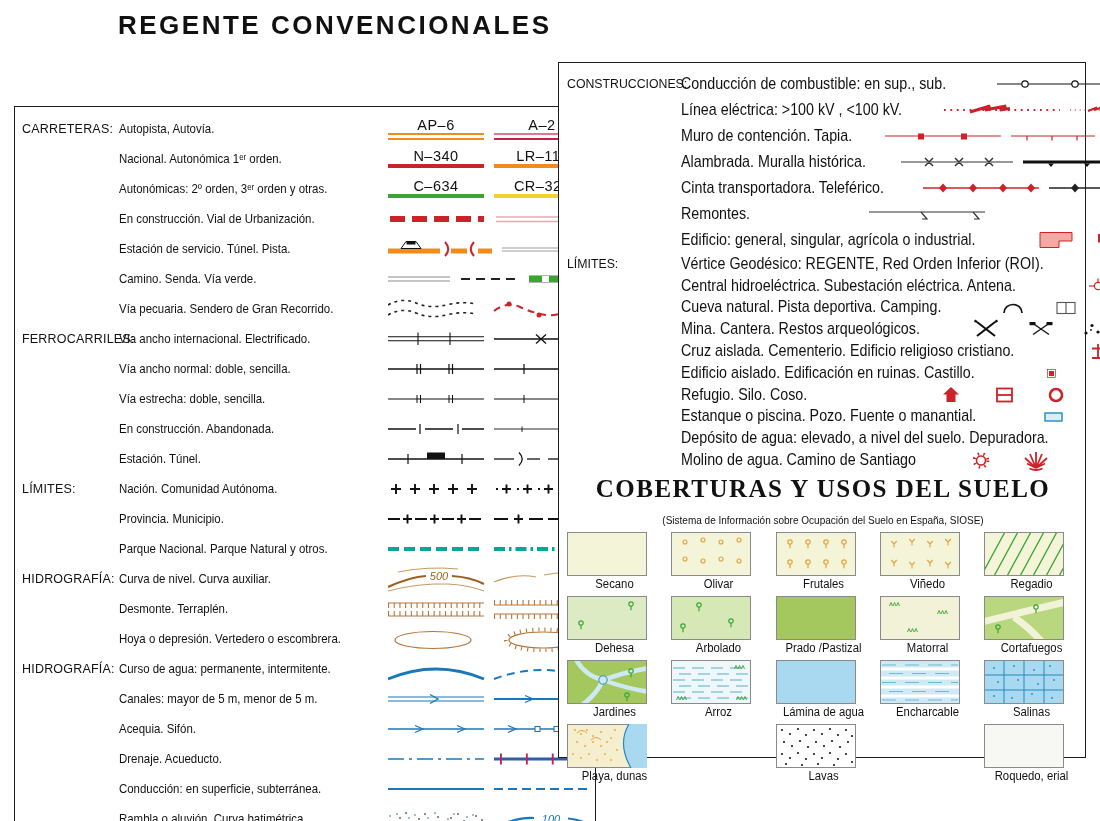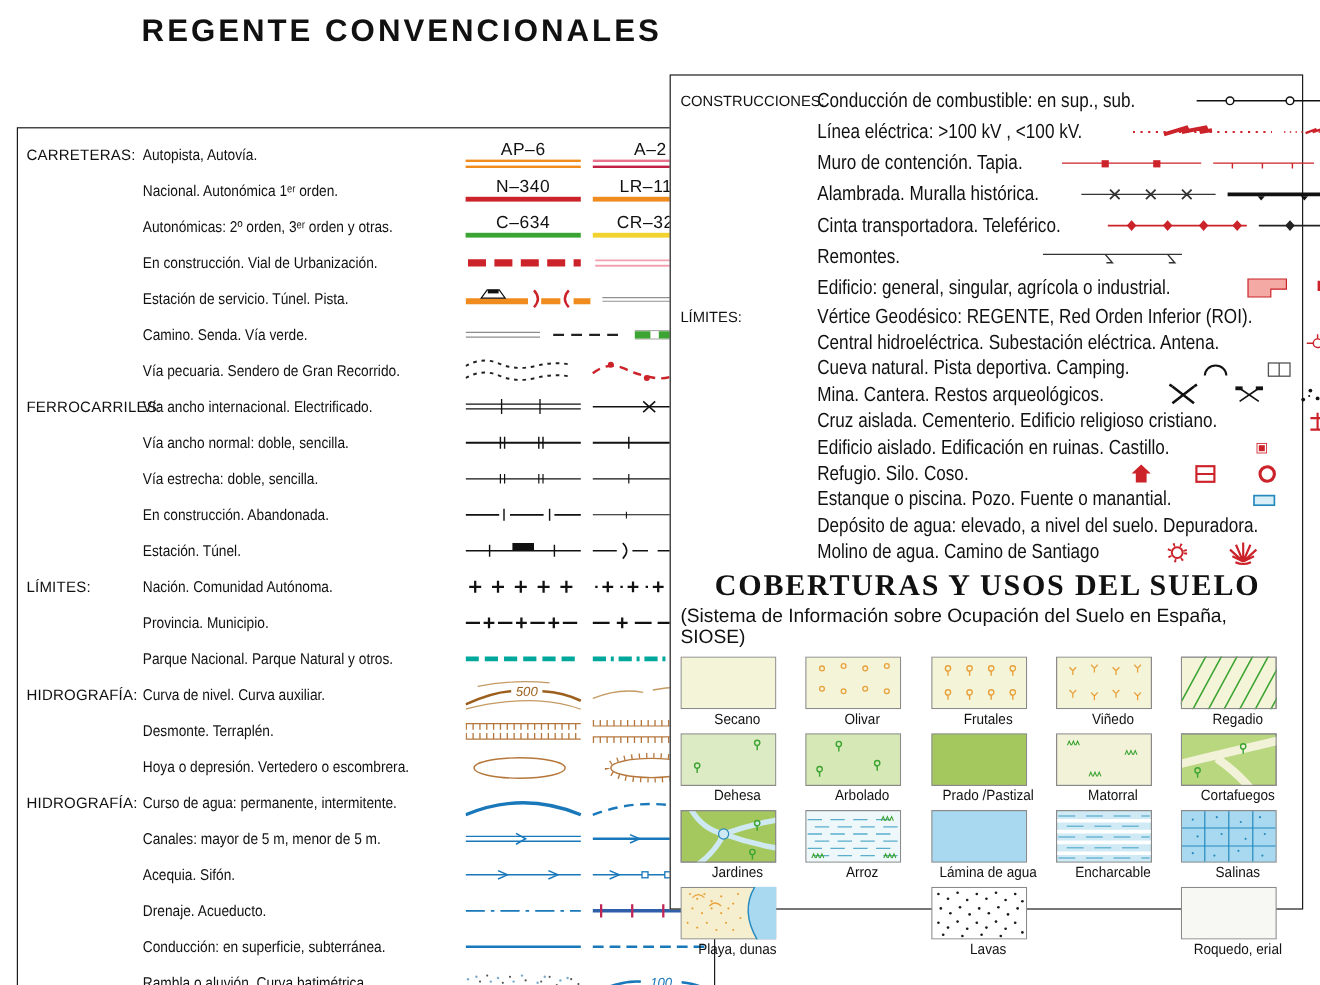--- a/index.html
+++ b/index.html
@@ -21,21 +21,21 @@
   .srow { height:21.8px; }
   .srow .sym { width:150px; }
   .rrow .desc .cond, .srow .desc .cond { transform:scaleX(0.84); }
   .sym svg { display:block; }
   .duo { display:flex; justify-content:space-between; }
   .shield { width:96px; text-align:center; }
   .shield span { display:block; font-size:14.5px; line-height:15px; letter-spacing:0.5px; }
   .dline { height:7px; border-top:2.5px solid; border-bottom:2.5px solid; }
   .sline { height:4.5px; }
   .cober-title { text-align:center; font-size:25px; font-weight:700; letter-spacing:1.5px; margin-top:4px;font-family:Liberation Serif, serif; }
-  .cober-sub { font-size:16px; margin:2px 0 6px 0; }
+  .cober-sub { text-align:center; font-size:10px; margin:12px 0 6px 0; }
   .tile-grid { display:flex; flex-wrap:wrap; justify-content:space-between; row-gap:4px; }
   .tile { width:95px; }
   .tile svg { display:block; }
   .tile-label { text-align:center; font-size:12.3px; line-height:16px; white-space:nowrap; transform:scaleX(0.92); transform-origin:50% 50%; }
 </style>
 </head>
 <body>
 
 <svg width="0" height="0" style="position:absolute" aria-hidden="true">
 <defs>

